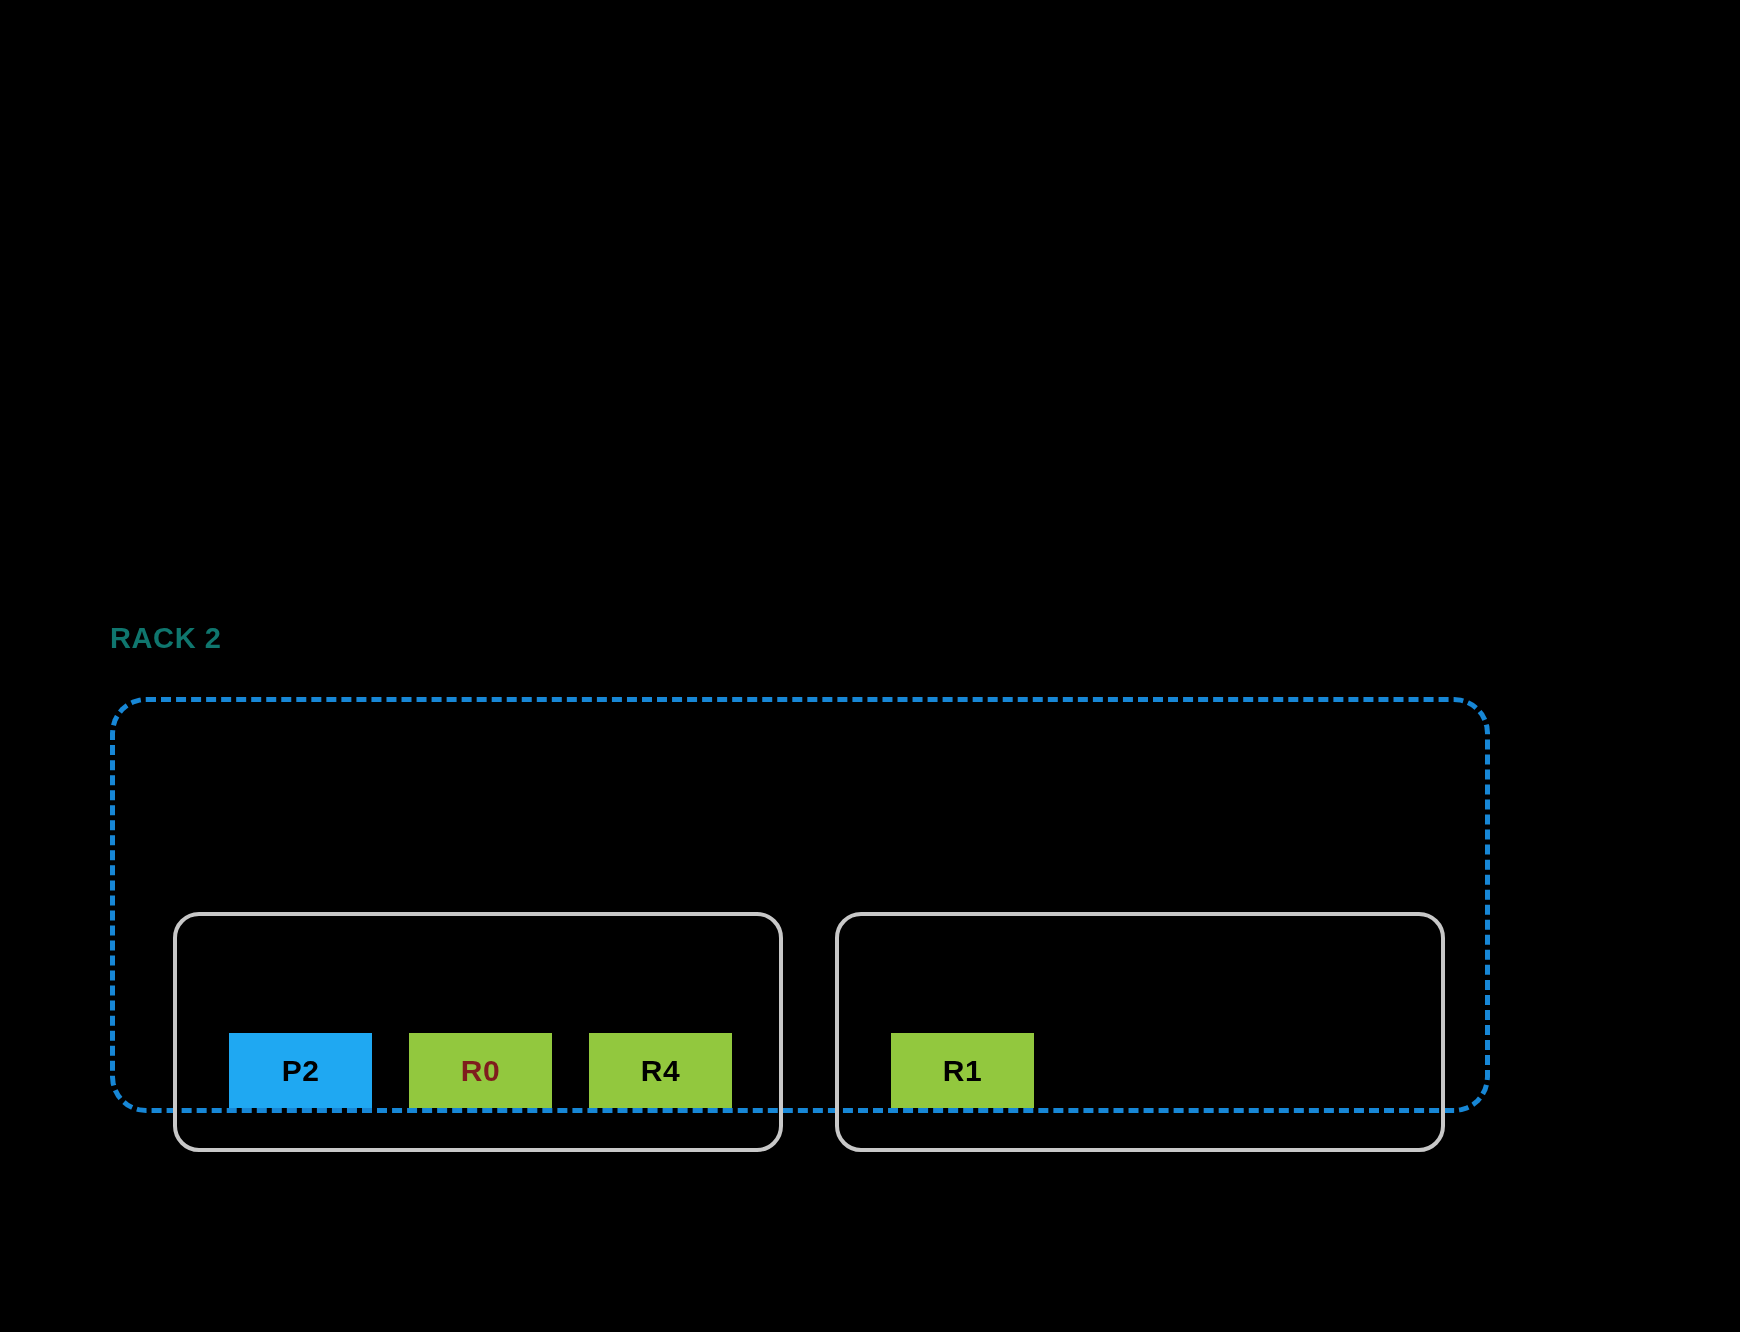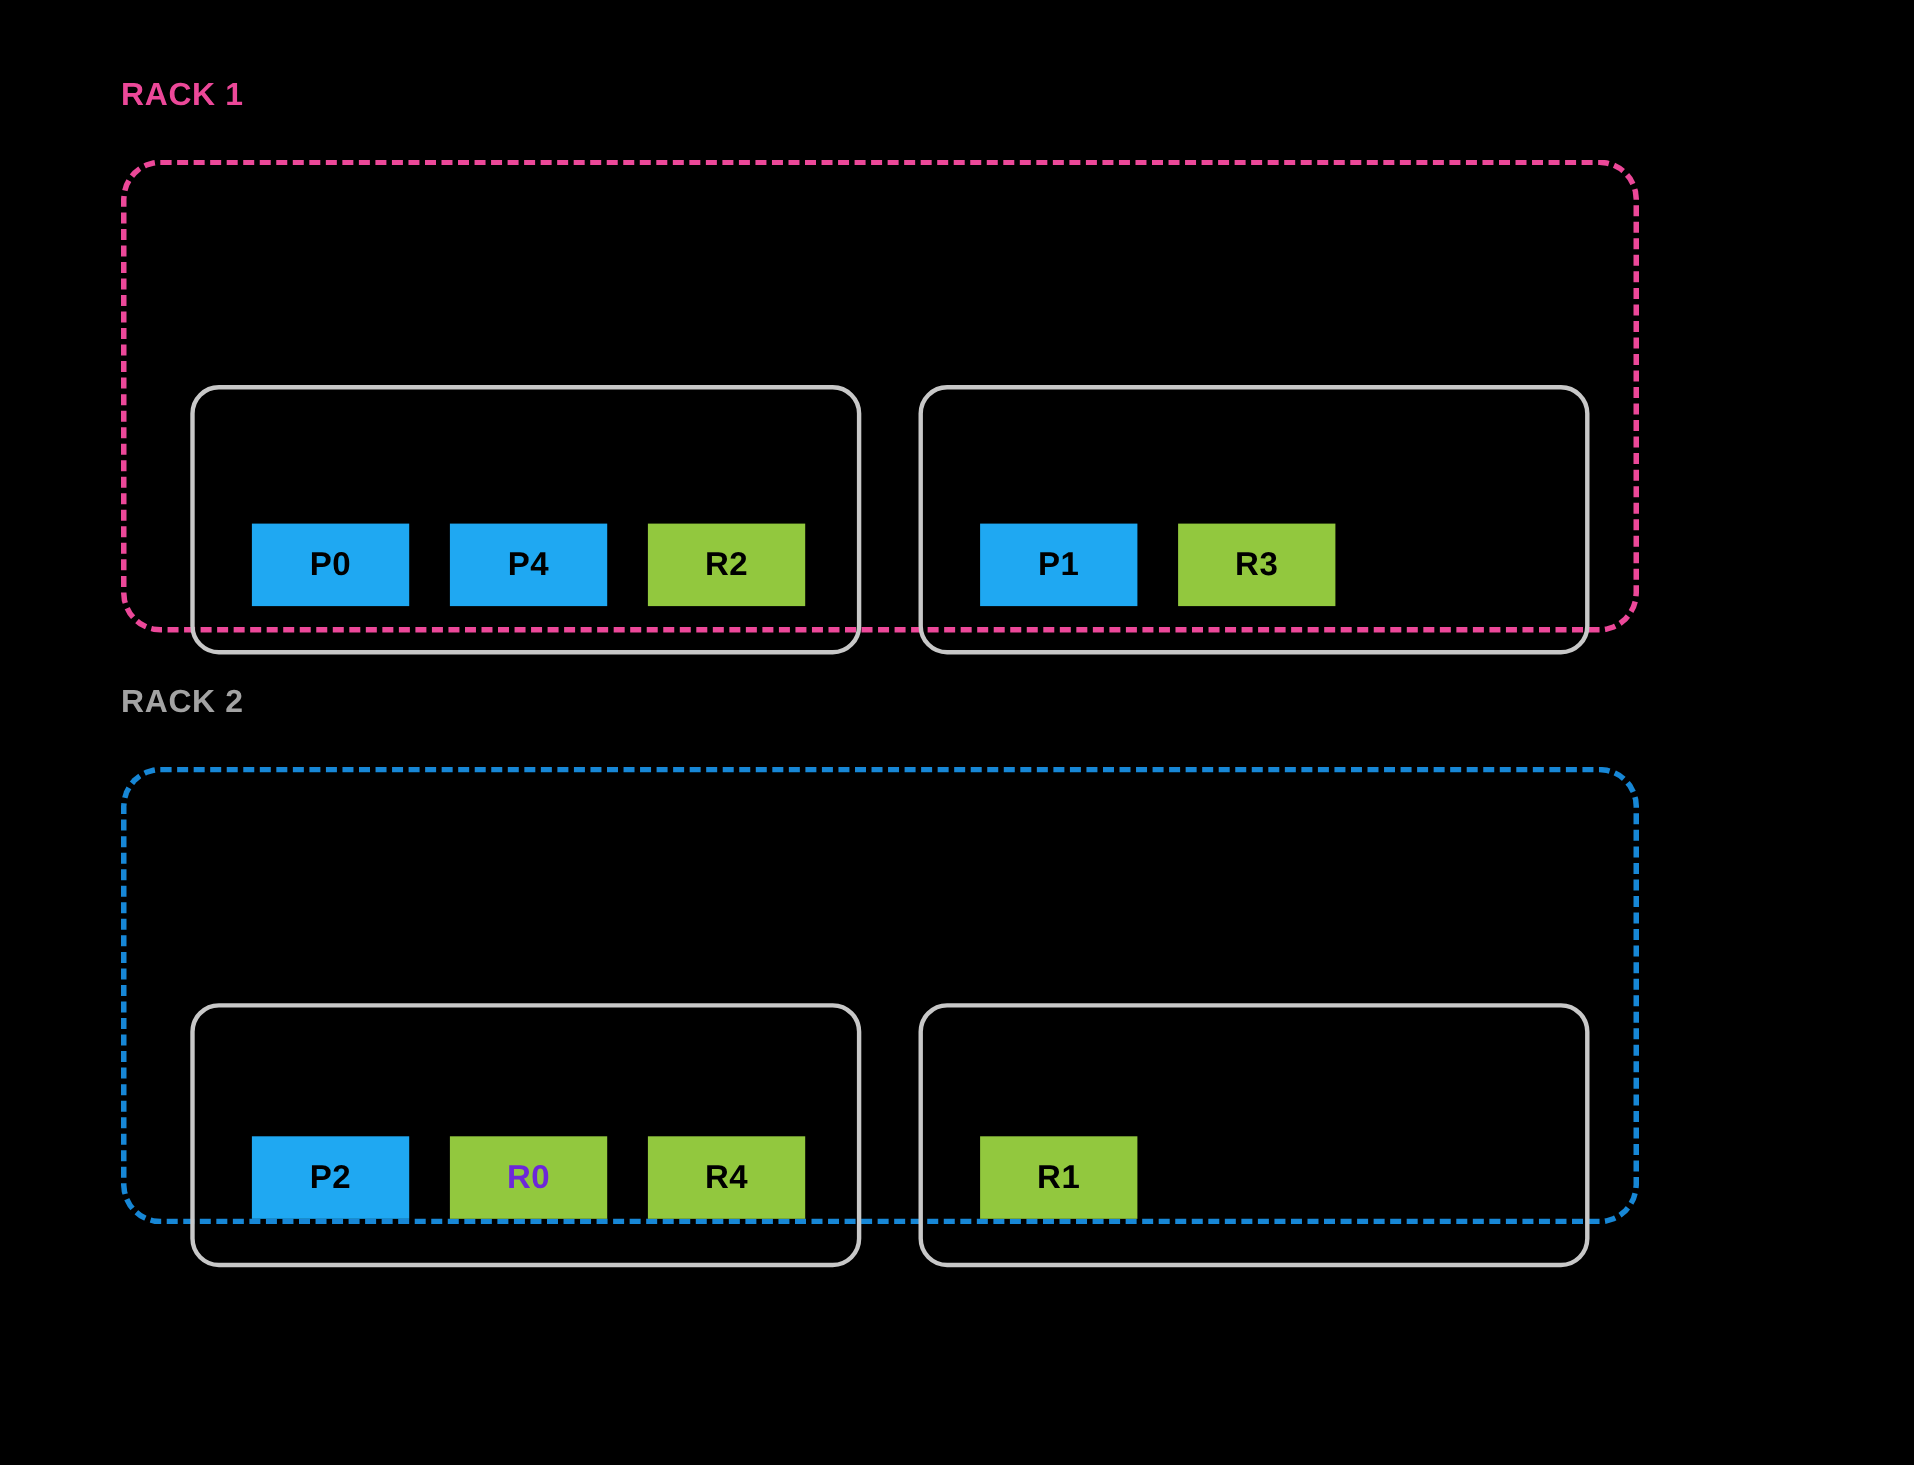--- a/index.html
+++ b/index.html
@@ -101,54 +101,31 @@
     letter-spacing: 0.5px;
   }
   .chip.leader  { background: #1fa8f2; }
   .chip.replica { background: #92c83e; }
 </style>
 </head>
 <body style="background: rgb(0, 0, 0);">
 
 <div id="canvas" style="background: rgb(0, 0, 0);">
 
-  <div class="rack" id="rack-1">
-
-    <div class="rack-label" style="color: rgb(236, 72, 153);">RACK 1</div>
-
-    <div class="rack-frame" id="rack-1-frame" style="border-color: rgb(236, 72, 153);">
-
-      <div class="broker left" style="border-color: rgb(200, 200, 200);">
-        <div class="chips">
-          <div class="chip leader" style="background: rgb(31, 168, 242); color: rgb(0, 0, 0);">P0</div>
-          <div class="chip leader" style="background: rgb(31, 168, 242); color: rgb(0, 0, 0);">P4</div>
-          <div class="chip replica" style="background: rgb(146, 200, 62); color: rgb(0, 0, 0);">R2</div>
-        </div>
-      </div>
-
-      <div class="broker right" style="border-color: rgb(200, 200, 200);">
-        <div class="chips">
-          <div class="chip leader" style="background: rgb(31, 168, 242); color: rgb(0, 0, 0);">P1</div>
-          <div class="chip replica" style="background: rgb(146, 200, 62); color: rgb(0, 0, 0);">R3</div>
-        </div>
-      </div>
-
-    </div>
-  </div>
 
   <div class="rack" id="rack-2">
 
-    <div class="rack-label" style="color: #a3a3a3;">RACK 2</div>
+    <div class="rack-label" style="color: #0f766e;">RACK 2</div>
 
     <div class="rack-frame" id="rack-2-frame" style="border-color: rgb(23, 135, 214);">
 
       <div class="broker left" style="border-color: rgb(200, 200, 200);">
         <div class="chips">
           <div class="chip leader" style="background: rgb(31, 168, 242); color: rgb(0, 0, 0);">P2</div>
-          <div class="chip replica" style="background: rgb(146, 200, 62); color: #6d28d9;">R0</div>
+          <div class="chip replica" style="background: rgb(146, 200, 62); color: #7f1d1d;">R0</div>
           <div class="chip replica" style="background: rgb(146, 200, 62); color: rgb(0, 0, 0);">R4</div>
         </div>
       </div>
 
       <div class="broker right" style="border-color: rgb(200, 200, 200);">
         <div class="chips">
           <div class="chip replica" style="background: rgb(146, 200, 62); color: rgb(0, 0, 0); text-align: right;">R1</div>
         </div>
       </div>
 

